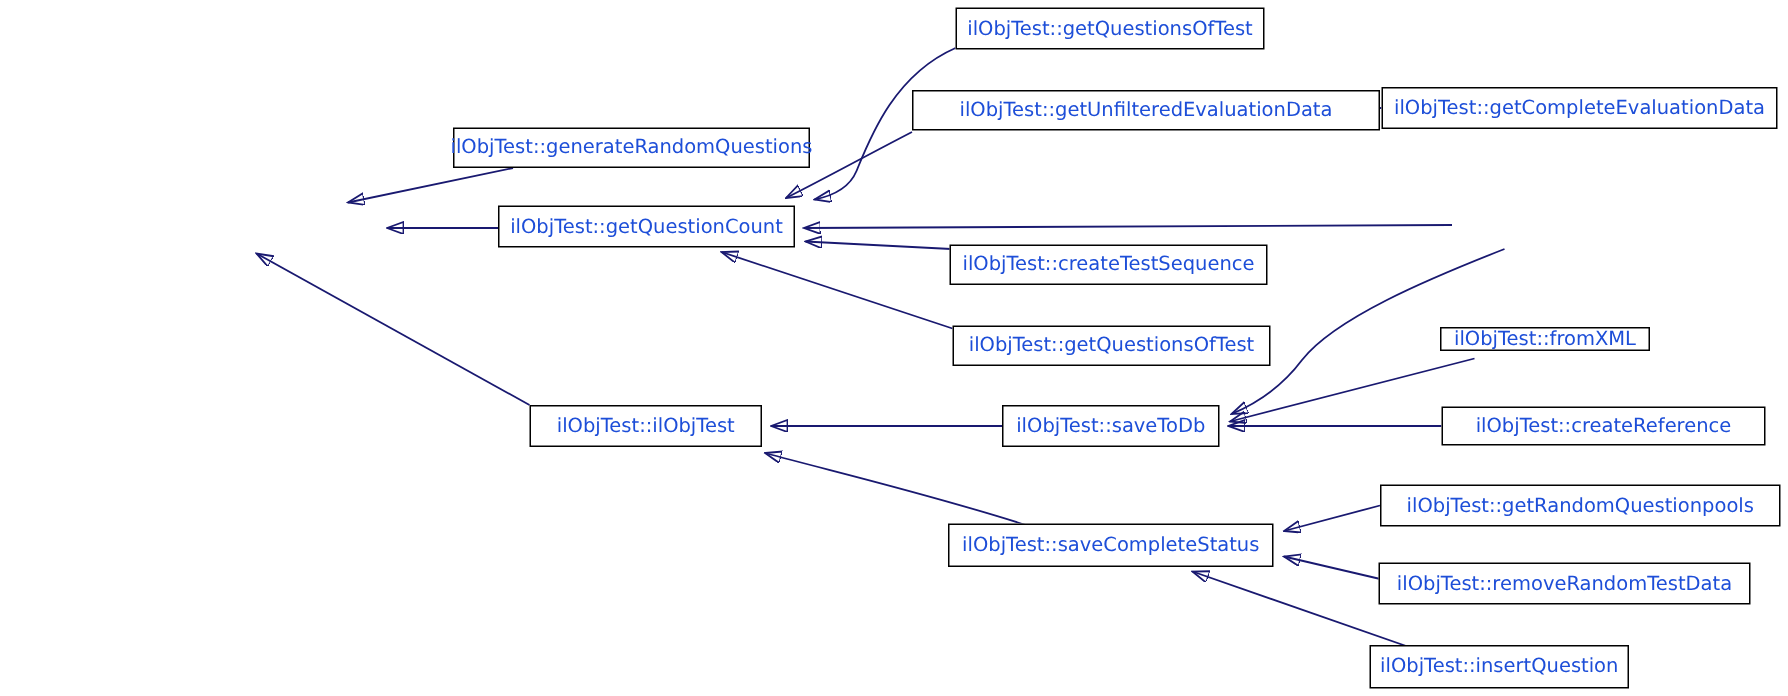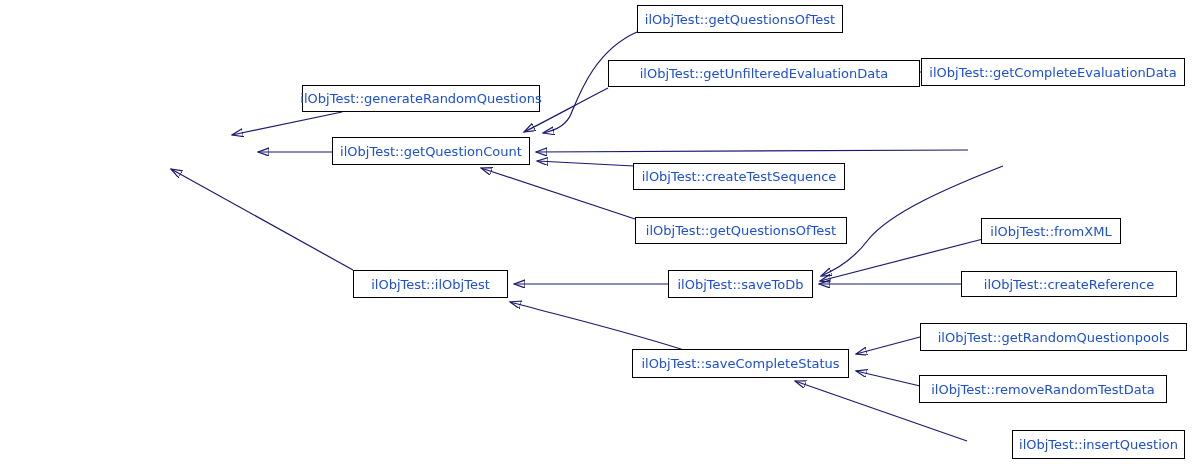--- a/index.html
+++ b/index.html
@@ -85,29 +85,29 @@
 
   <div class="node" style="left:921px;top:58px;width:264px;height:28px">ilObjTest::getCompleteEvaluationData</div>
 
   <div class="node" style="left:332px;top:137px;width:198px;height:28px">ilObjTest::getQuestionCount</div>
 
   <div class="node" style="left:633px;top:163px;width:212px;height:27px">ilObjTest::createTestSequence</div>
 
   <div class="node" style="left:635px;top:217px;width:212px;height:27px">ilObjTest::getQuestionsOfTest</div>
 
 
-  <div class="node" style="left:981px;top:218px;width:140px;height:26px">ilObjTest::fromXML</div>
+  <div class="node" style="left:960px;top:218px;width:140px;height:16px">ilObjTest::fromXML</div>
 
   <div class="node" style="left:353px;top:270px;width:155px;height:28px">ilObjTest::ilObjTest</div>
 
   <div class="node" style="left:668px;top:270px;width:145px;height:28px">ilObjTest::saveToDb</div>
 
   <div class="node" style="left:961px;top:271px;width:216px;height:26px">ilObjTest::createReference</div>
 
   <div class="node" style="left:632px;top:349px;width:217px;height:29px">ilObjTest::saveCompleteStatus</div>
 
   <div class="node" style="left:920px;top:323px;width:267px;height:28px">ilObjTest::getRandomQuestionpools</div>
 
   <div class="node" style="left:919px;top:375px;width:248px;height:28px">ilObjTest::removeRandomTestData</div>
 
-  <div class="node" style="left:1012px;top:430px;width:173px;height:29px">ilObjTest::insertQuestion</div>
+  <div class="node" style="left:913px;top:430px;width:173px;height:29px">ilObjTest::insertQuestion</div>
 
 </div>
 
 </body></html>

